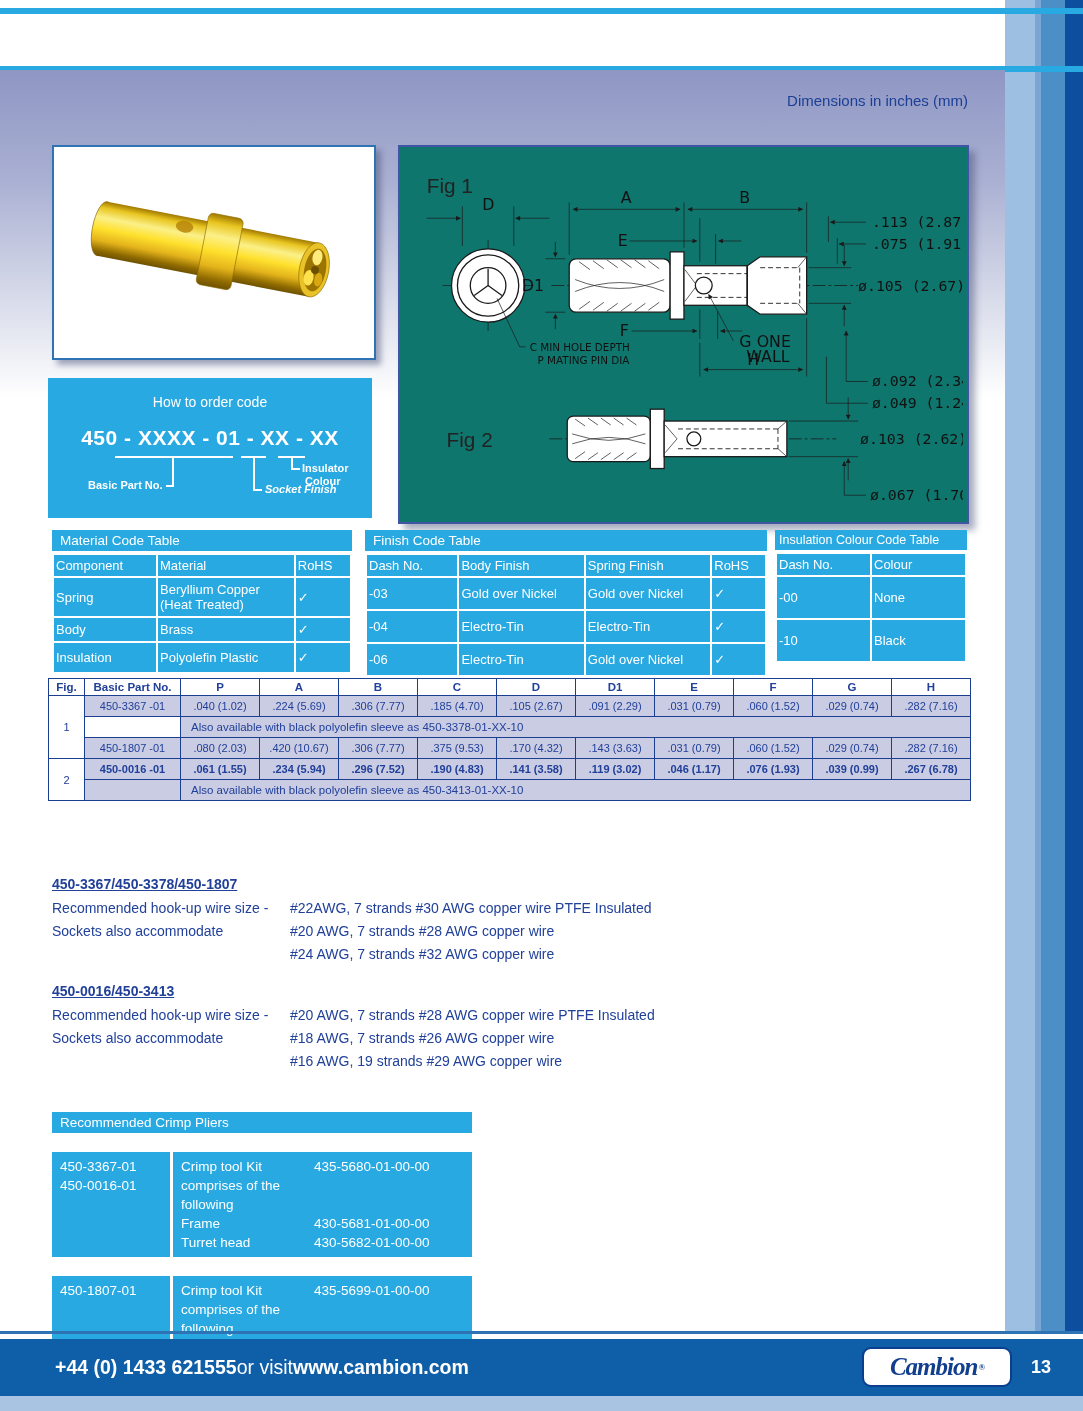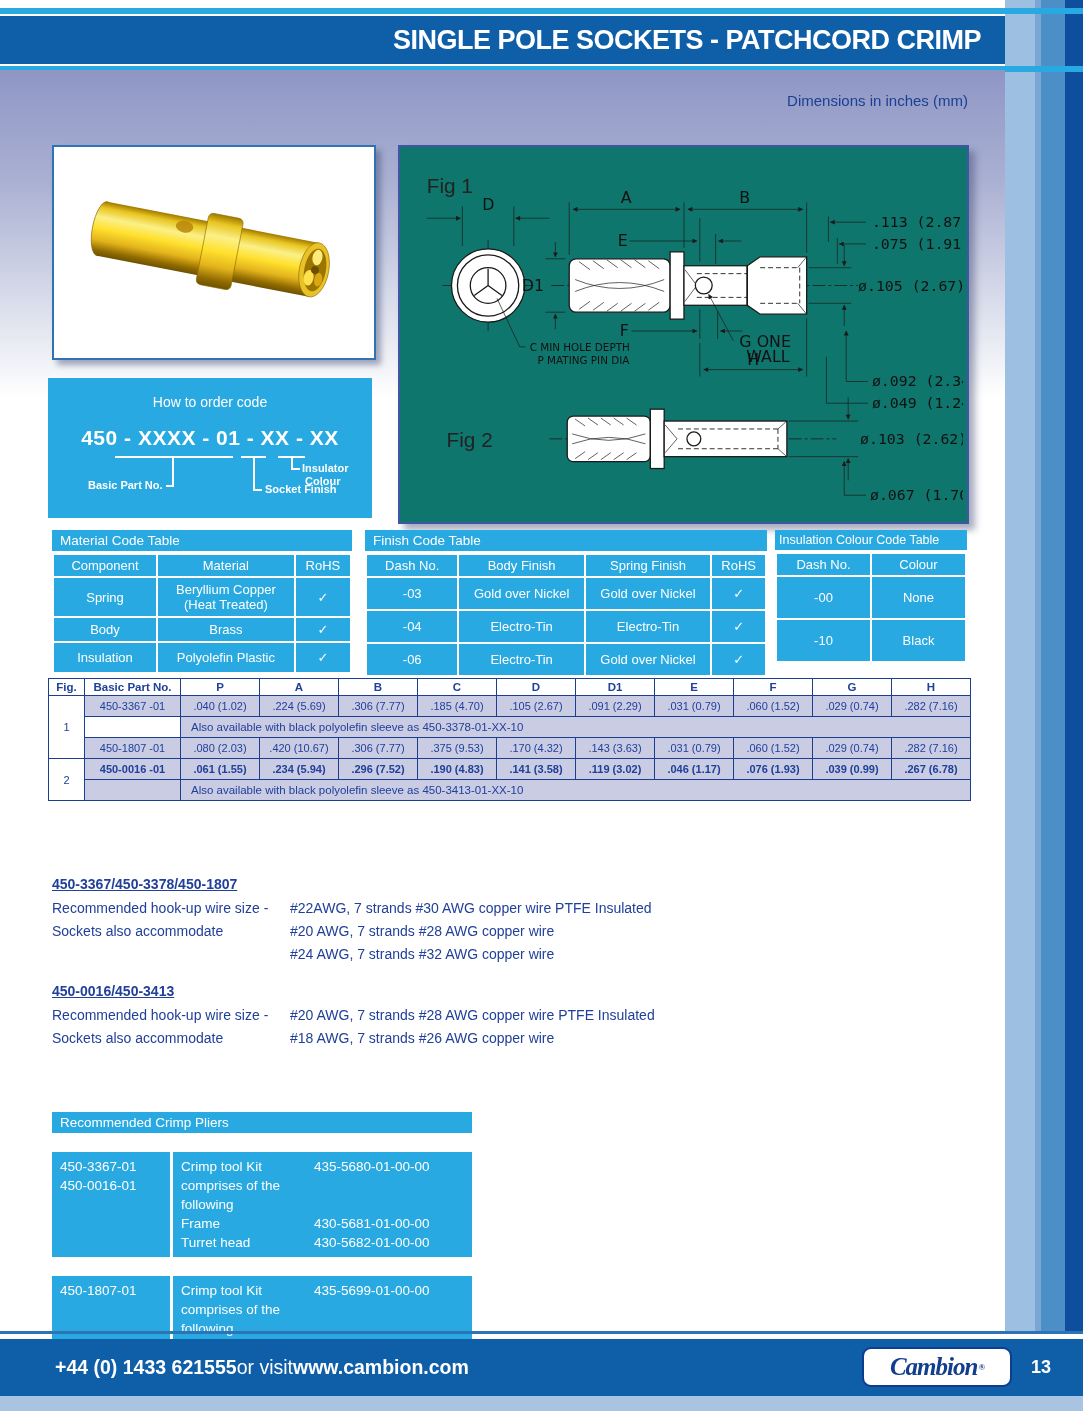--- a/index.html
+++ b/index.html
@@ -26,21 +26,21 @@
   
   .order-box{position:absolute;left:48px;top:378px;width:324px;height:140px;background:#29A9E1;color:#fff;}
   .order-title{position:absolute;top:16px;width:100%;text-align:center;font-size:14px;}
   .order-code{position:absolute;top:48px;width:100%;text-align:center;font-size:21px;font-weight:bold;letter-spacing:.5px;}
   .oline{position:absolute;background:#fff;}
   .olabel{position:absolute;font-size:11px;font-weight:bold;white-space:nowrap;}
   
   .ctable{position:absolute;color:#fff;}
   .ctitle{background:#29A9E1;font-size:13.5px;padding:3px 8px;margin-bottom:2px;}
   .ctable table{width:100%;border-collapse:collapse;table-layout:fixed;}
-  .ctable td{background:#29A9E1;border:2.5px solid #fff;text-align:center;font-size:13px;padding:4px 2px;}
+  .ctable td{background:#29A9E1;border:2.5px solid #fff;text-align:left;font-size:13px;padding:4px 2px;}
   .ctable tr.chead td{font-size:13px;padding:3px 2px;}
   .check{font-size:14px;}
   
   .dtable{position:absolute;left:48px;top:678px;width:922px;border-collapse:collapse;table-layout:fixed;
           color:#21409A;font-size:11px;}
   .dtable td{border:1.6px solid #1C3E8F;text-align:center;padding:4px 1px;background:#fff;}
   .dtable tr.dhead td{font-weight:bold;font-size:11.5px;padding:2px 1px;background:#fff;}
   .dtable td.lav{background:#C9CCE3;}
   .dtable td.note{text-align:left;padding-left:10px;font-size:11.5px;}
   .dtable tr.boldrow td{font-weight:bold;}
@@ -85,23 +85,20 @@
 <body>
 
 <div class="page">
 
   <div class="stripe s1"></div>
   <div class="stripe s2"></div>
   <div class="stripe s3"></div>
   <div class="stripe s4"></div>
 
   <div class="cyan-bar" style="top:8px;height:6px;"></div>
-  <div class="header-bar">
-    <h1>SINGLE POLE SOCKETS - PATCHCORD CRIMP</h1>
-  </div>
   <div class="cyan-bar" style="top:66px;height:6px;"></div>
   <div class="content-bg"></div>
 
   <div class="dim-note">Dimensions in inches (mm)</div>
 
   <div class="product-box">
     <svg width="316" height="207" viewBox="0 0 320 211">
       <defs>
         <linearGradient id="goldv" x1="0" y1="0" x2="0" y2="1">
           <stop offset="0" stop-color="#A07800"></stop>
@@ -245,21 +242,21 @@
     <div class="oline" style="left:67px;top:78px;width:118px;height:2px;"></div>
     <div class="oline" style="left:193px;top:78px;width:25px;height:2px;"></div>
     <div class="oline" style="left:230px;top:78px;width:27px;height:2px;"></div>
     <div class="oline" style="left:124px;top:78px;width:2px;height:31px;"></div>
     <div class="oline" style="left:118px;top:107px;width:8px;height:2px;"></div>
     <div class="oline" style="left:205px;top:78px;width:2px;height:35px;"></div>
     <div class="oline" style="left:205px;top:111px;width:9px;height:2px;"></div>
     <div class="oline" style="left:243px;top:78px;width:2px;height:14px;"></div>
     <div class="oline" style="left:243px;top:90px;width:9px;height:2px;"></div>
     <div class="olabel" style="left:40px;top:101px;">Basic Part No.</div>
-    <div class="olabel" style="left:217px;top:105px;">Socket Finish</div>
+    <div class="olabel" style="left:217px;top:105px;font-style:italic;">Socket Finish</div>
     <div class="olabel" style="left:254px;top:84px;">Insulator</div>
     <div class="olabel" style="left:257px;top:97px;">Colour</div>
   </div>
 
   <div class="ctable" style="left:52px;top:530px;width:300px;">
     <div class="ctitle">Material Code Table</div>
     <table>
       <tbody>
           <tr class="chead">
         <td style="width:35%">Component</td>
@@ -438,20 +435,24 @@
   <div class="wire-note" style="top:983px;">
     <div class="wn-title">450-0016/450-3413</div>
     <div class="wn-row">
       <span class="wn-label">Recommended hook-up wire size -</span>
       <span>#20 AWG, 7 strands #28 AWG copper wire PTFE Insulated</span>
     </div>
     <div class="wn-row">
       <span class="wn-label">Sockets also accommodate</span>
       <span>#18 AWG, 7 strands #26 AWG copper wire</span>
     </div>
+    <div class="wn-row">
+      <span class="wn-label"></span>
+      <span>#16 AWG, 19 strands #29 AWG copper wire</span>
+    </div>
   </div>
 
   <div class="crimp">
     <div class="ctitle">Recommended Crimp Pliers</div>
     <div class="cgroup">
       <div class="cparts">
         <div>450-3367-01</div>
         <div>450-0016-01</div>
       </div>
       <div class="citems">

